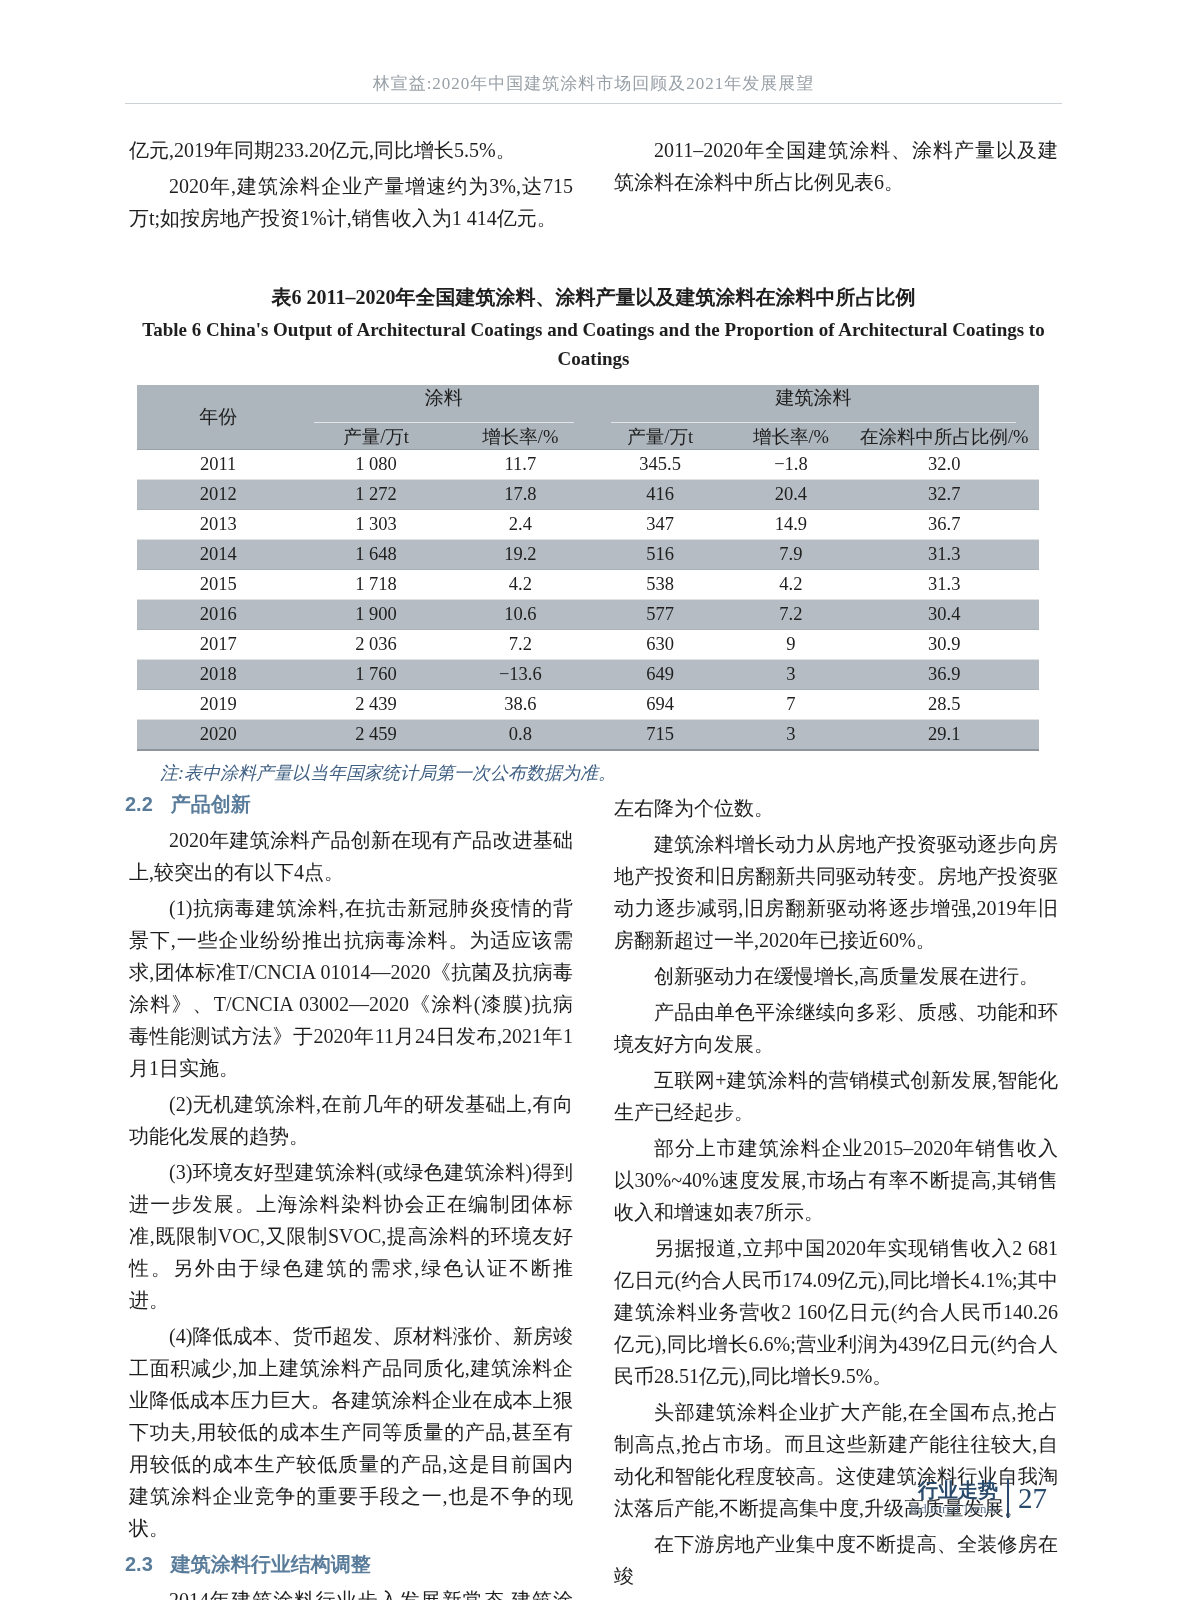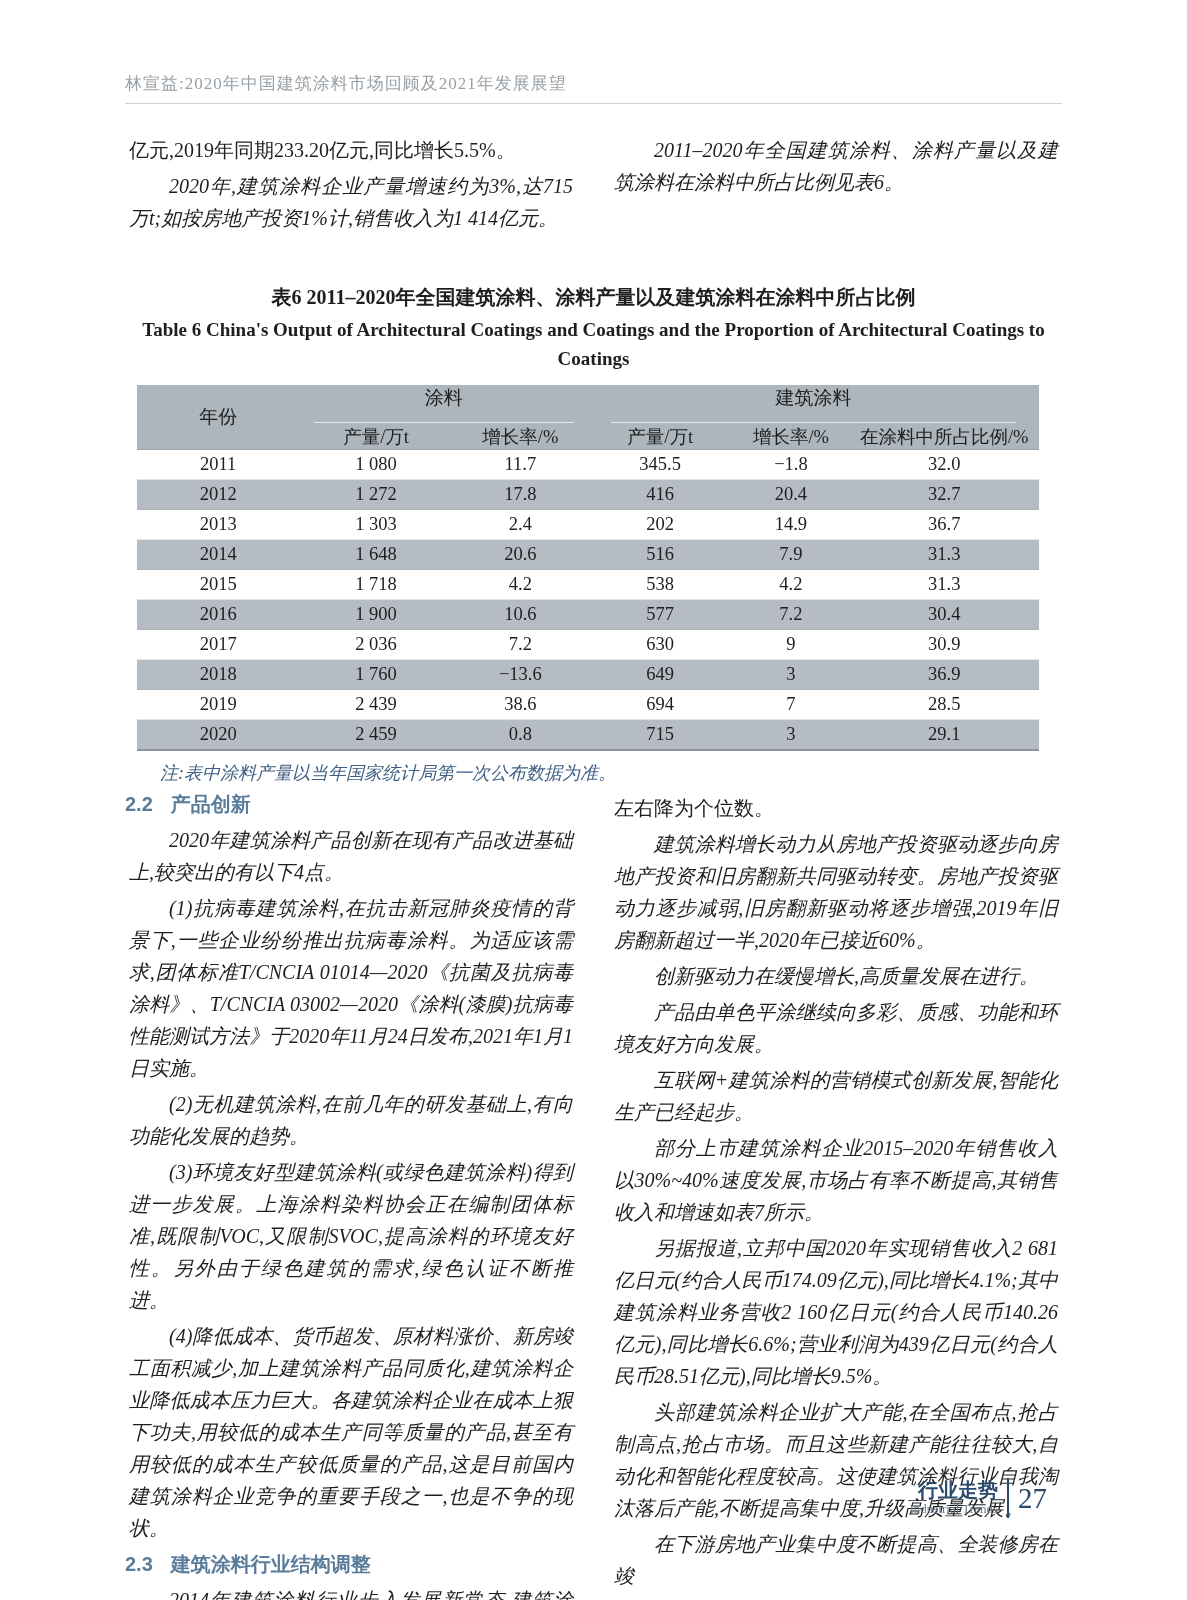--- a/index.html
+++ b/index.html
@@ -8,36 +8,36 @@
     width:1187px;height:1600px;
     margin:0 auto;
     background:#ffffff;
     font-family:"Liberation Serif","DejaVu Serif",serif;
     color:#1e1e1e;
     overflow:hidden;
   }
   
   .running-head{
     position:absolute;top:72px;left:125px;width:937px;
-    text-align:left;font-size:17px;color:#98a0a7;letter-spacing:1px;
+    text-align:center;font-size:17px;color:#98a0a7;letter-spacing:1px;
   }
   .head-rule{
     position:absolute;top:103px;left:125px;width:937px;height:0;
     border-top:1px solid #ccd1d5;
   }
   
   .intro{
     position:absolute;top:130px;left:125px;width:937px;
     display:flex;gap:33px;
   }
   .col{width:452px;}
   p.para{
     margin:4px;font-size:20px;line-height:32px;text-align:justify;
   }
-  p.indent{text-indent:2em;font-style:italic;}
+  p.indent{text-indent:2em;}
   
   .table-block{
     position:absolute;top:283px;left:125px;width:937px;
   }
   .tbl-title-zh{
     text-align:center;font-weight:bold;font-size:20px;line-height:28px;margin:0 0 4px 0;
   }
   .tbl-title-en{
     text-align:center;font-weight:bold;font-size:19px;line-height:29px;margin:0;
   }
@@ -153,28 +153,28 @@
             <td>1 272</td>
             <td>17.8</td>
             <td>416</td>
             <td>20.4</td>
             <td>32.7</td>
           </tr>
         <tr>
             <td>2013</td>
             <td>1 303</td>
             <td>2.4</td>
-            <td>202</td>
+            <td>347</td>
             <td>14.9</td>
             <td>36.7</td>
           </tr>
         <tr class="alt">
             <td>2014</td>
             <td>1 648</td>
-            <td>20.6</td>
+            <td>19.2</td>
             <td>516</td>
             <td>7.9</td>
             <td>31.3</td>
           </tr>
         <tr>
             <td>2015</td>
             <td>1 718</td>
             <td>4.2</td>
             <td>538</td>
             <td>4.2</td>

